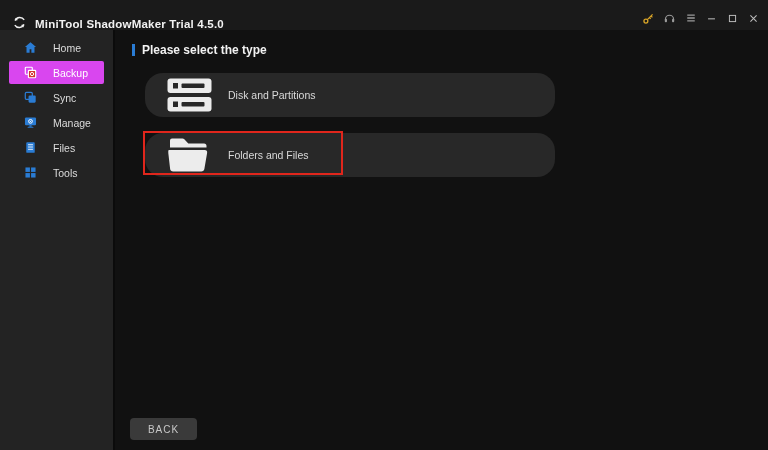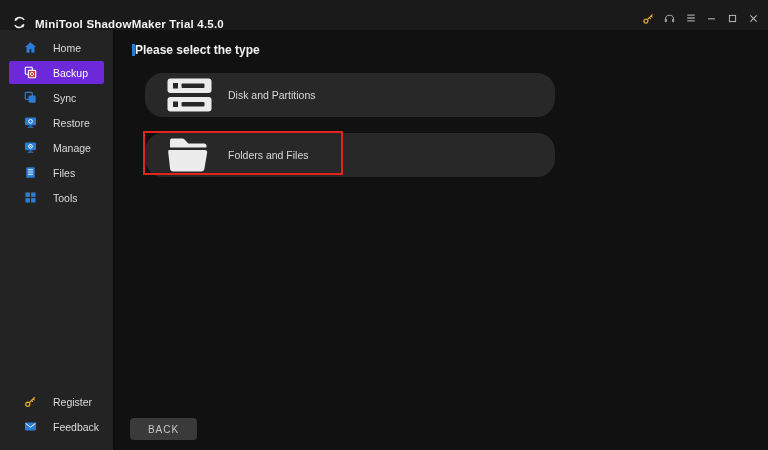--- a/index.html
+++ b/index.html
@@ -29,28 +29,28 @@
   .sidebar {
     width: 115px; flex: 0 0 115px; background: #232323;
     border-right: 2px solid #0b0b0b;
     padding-top: 6px; position: relative;
   }
   .nav-item {
     height: 23px; margin: 0 9px 2px 9px; padding-left: 15px;
     display: flex; align-items: center; gap: 16px;
     border-radius: 2px; color: #dcdcdc; font-size: 10.5px; cursor: pointer;
   }
-  .nav-item.active { background: #6d28d9; color: #ffffff; }
+  .nav-item.active { background: #d946ef; color: #ffffff; }
   .nav-icon { width: 13px; height: 13px; flex: 0 0 13px; display: flex; }
   .nav-icon svg { width: 13px; height: 13px; }
   .sidebar-footer { position: absolute; left: 0; right: 0; bottom: 10px; }
 
   
   .main { flex: 1; background: #111111; position: relative; }
-  .main-header { display: flex; align-items: center; padding: 13px 0 0 17px; }
+  .main-header { display: flex; align-items: center; gap: 7px; padding: 13px 0 0 17px; }
   .accent-bar { width: 3px; height: 12px; background: #2a7cd4; }
   .header-title { color: #f2f2f2; font-size: 12px; font-weight: bold; }
 
   .cards { margin: 16px 0 0 30px; width: 410px; }
   .card {
     height: 44px; background: #282828; border-radius: 18px;
     display: flex; align-items: center; padding-left: 21px;
     margin-bottom: 16px; cursor: pointer;
   }
   .card-icon { width: 46px; display: flex; justify-content: center; align-items: center; }
@@ -150,31 +150,20 @@
       <div class="nav-item">
         <span class="nav-icon">
           <svg viewBox="0 0 16 16">
             <rect x="1.6" y="1.6" width="8.6" height="8.6" rx="1.4" fill="none" stroke="#2a7cd4" stroke-width="1.5"></rect>
             <rect x="5.6" y="5.6" width="8.8" height="8.8" rx="1.4" fill="#2a7cd4"></rect>
           </svg>
         </span>
         <span>Sync</span>
       </div>
 
-      <div class="nav-item">
-        <span class="nav-icon">
-          <svg viewBox="0 0 16 16">
-            <rect x="1.2" y="1.8" width="13.6" height="9.6" rx="1.4" fill="#2a7cd4"></rect>
-            <circle cx="8" cy="6.6" r="2.3" fill="none" stroke="#ffffff" stroke-width="1.2"></circle>
-            <rect x="6.6" y="11.4" width="2.8" height="1.8" fill="#2a7cd4"></rect>
-            <rect x="4.4" y="13.2" width="7.2" height="1.4" rx=".6" fill="#2a7cd4"></rect>
-          </svg>
-        </span>
-        <span>Restore</span>
-      </div>
 
       <div class="nav-item">
         <span class="nav-icon">
           <svg viewBox="0 0 16 16">
             <rect x="1.2" y="1.8" width="13.6" height="9.6" rx="1.4" fill="#2a7cd4"></rect>
             <circle cx="8" cy="6.6" r="2.3" fill="none" stroke="#ffffff" stroke-width="1.2"></circle>
             <circle cx="8" cy="6.6" r=".8" fill="#ffffff"></circle>
             <rect x="6.6" y="11.4" width="2.8" height="1.8" fill="#2a7cd4"></rect>
             <rect x="4.4" y="13.2" width="7.2" height="1.4" rx=".6" fill="#2a7cd4"></rect>
           </svg>
@@ -197,40 +186,20 @@
           <svg viewBox="0 0 16 16">
             <rect x="1.8" y="1.8" width="5.5" height="5.5" fill="#2a7cd4"></rect>
             <rect x="8.7" y="1.8" width="5.5" height="5.5" fill="#2a7cd4"></rect>
             <rect x="1.8" y="8.7" width="5.5" height="5.5" fill="#2a7cd4"></rect>
             <rect x="8.7" y="8.7" width="5.5" height="5.5" fill="#2a7cd4"></rect>
           </svg>
         </span>
         <span>Tools</span>
       </div>
 
-      <div class="sidebar-footer">
-        <div class="nav-item">
-          <span class="nav-icon">
-            <svg viewBox="0 0 16 16">
-              <circle cx="4.6" cy="11.4" r="2.5" fill="none" stroke="#d9a528" stroke-width="1.6"></circle>
-              <path d="M6.5 9.5 13.2 2.8M10.9 4.4l2.1 2.1M8.9 6.4l1.9 1.9" fill="none" stroke="#d9a528" stroke-width="1.5"></path>
-            </svg>
-          </span>
-          <span>Register</span>
-        </div>
-        <div class="nav-item">
-          <span class="nav-icon">
-            <svg viewBox="0 0 16 16">
-              <rect x="1.2" y="3" width="13.6" height="10" rx="1.2" fill="#2a7cd4"></rect>
-              <path d="M2 4.2 8 8.8l6-4.6" fill="none" stroke="#ffffff" stroke-width="1.2"></path>
-            </svg>
-          </span>
-          <span>Feedback</span>
-        </div>
-      </div>
     </div>
 
     <div class="main">
 
       <div class="main-header">
         <span class="accent-bar"></span>
         <span class="header-title">Please select the type</span>
       </div>
 
       <div class="cards">

